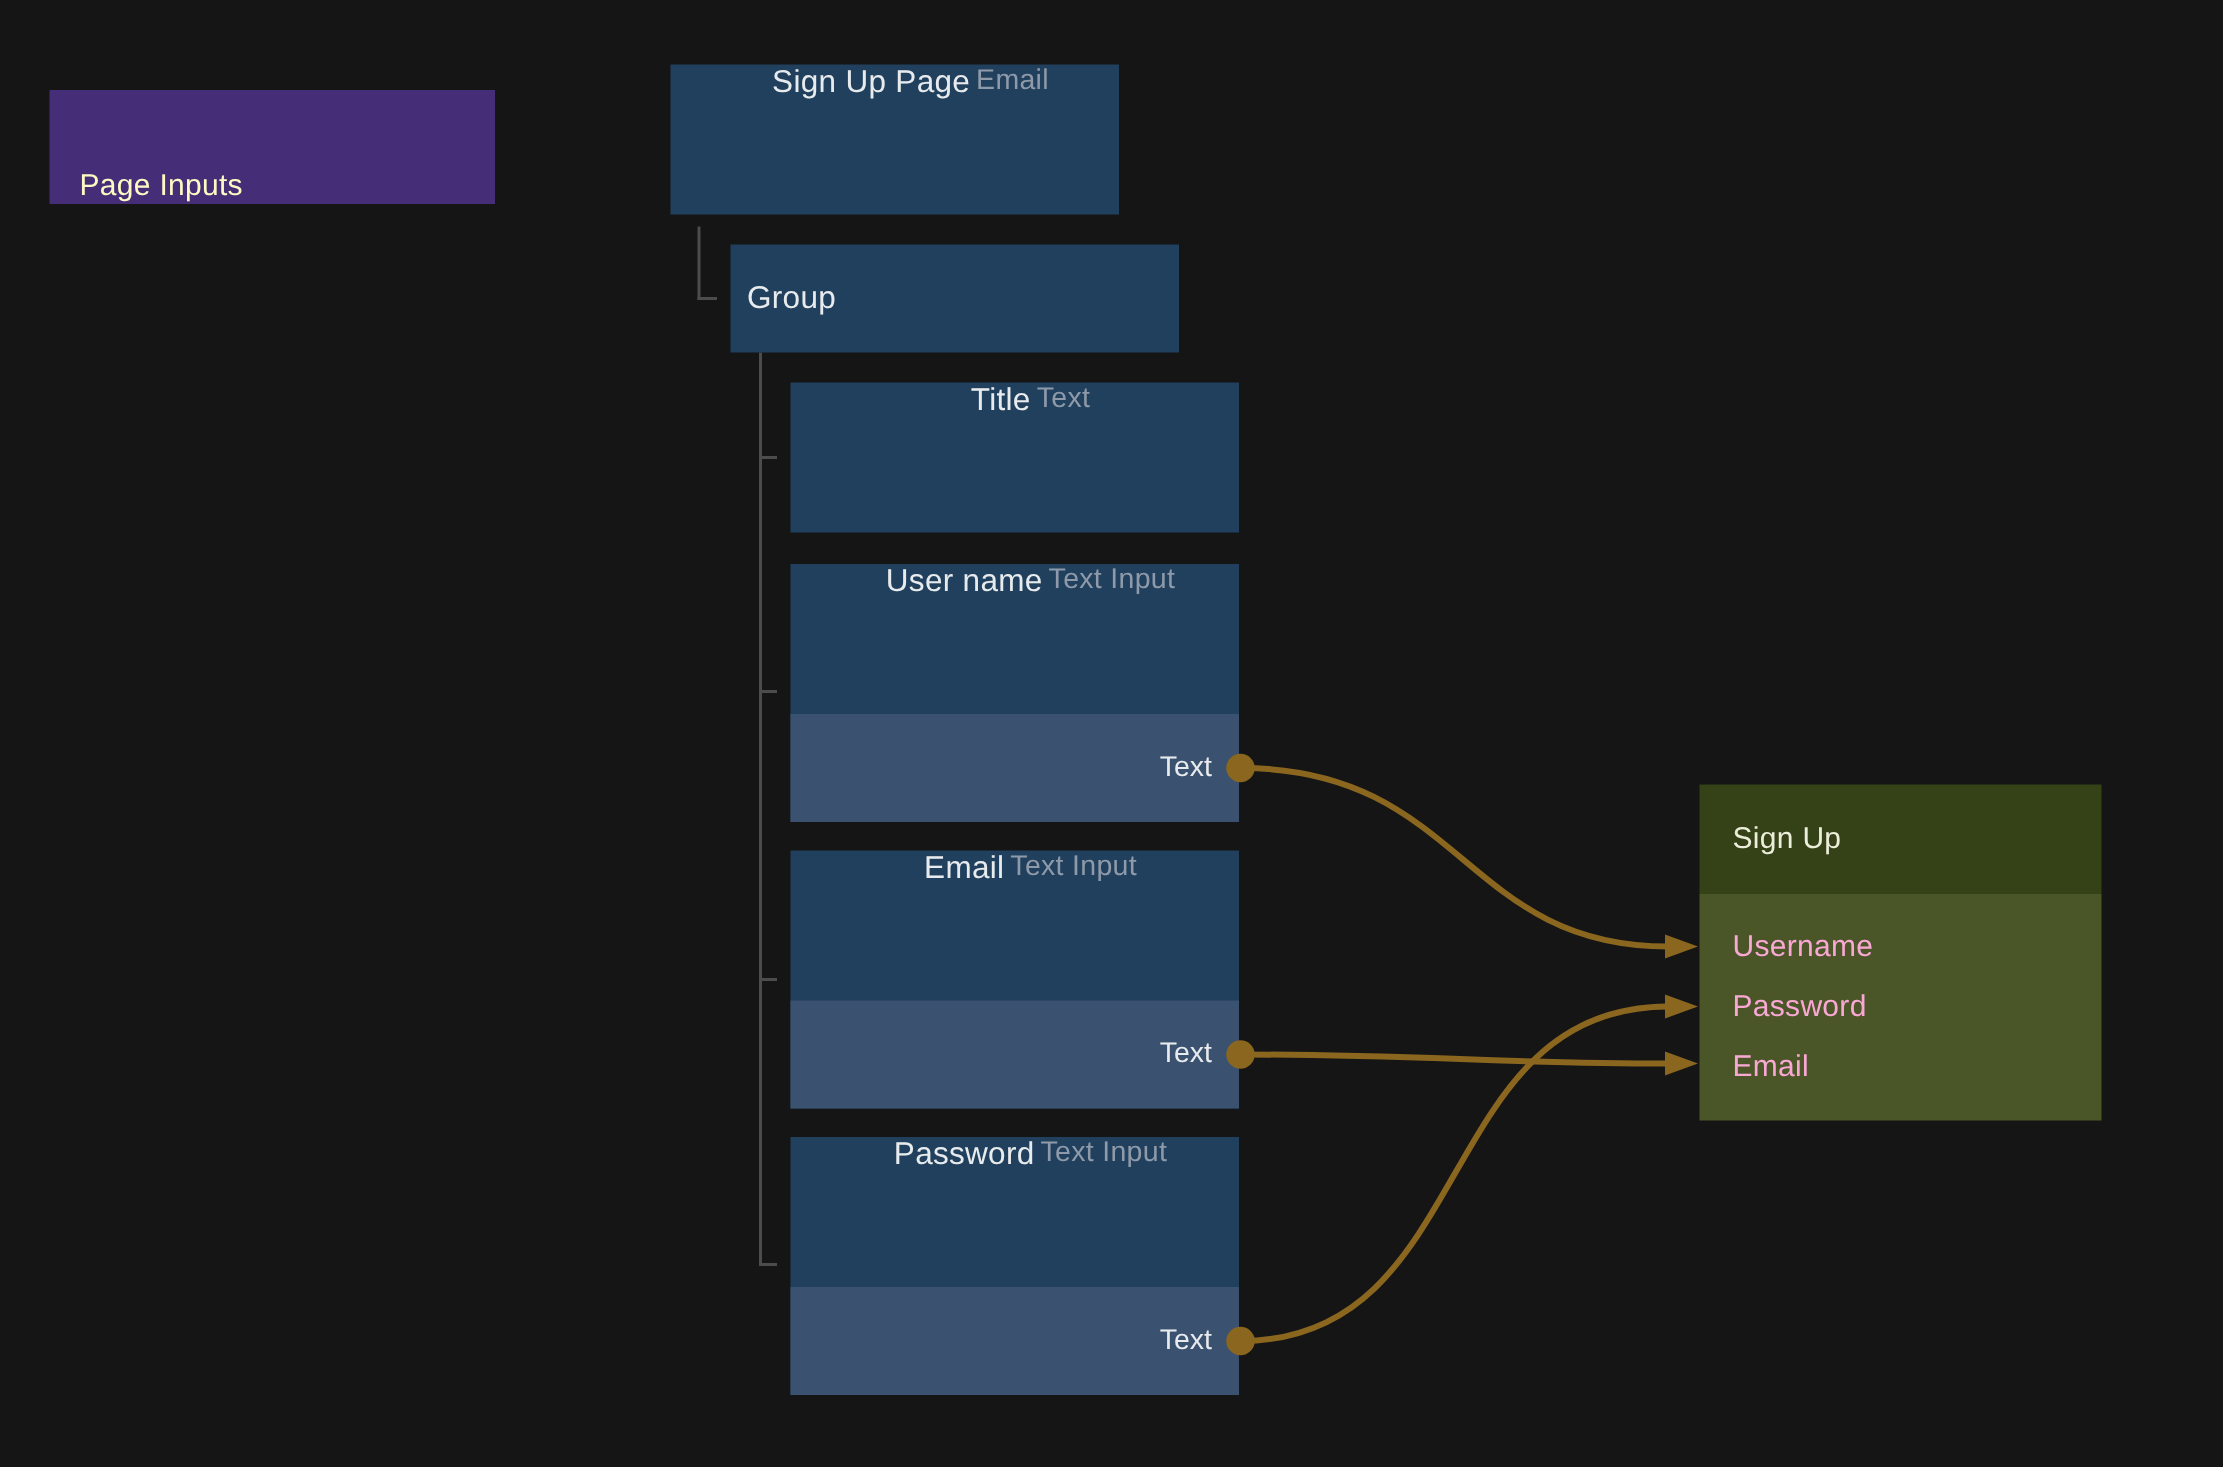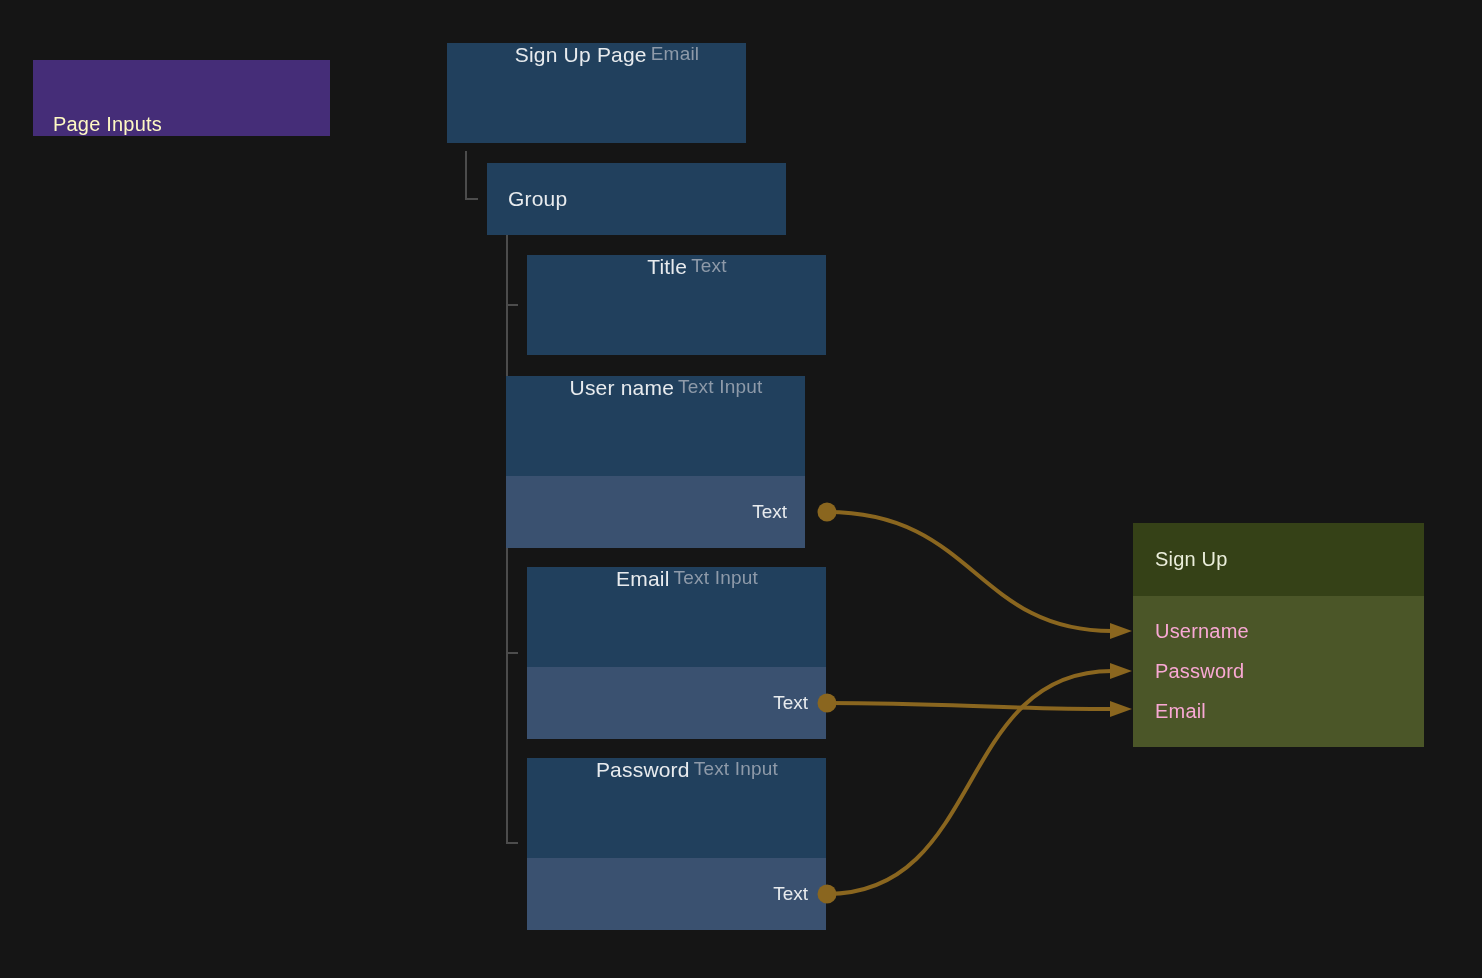--- a/index.html
+++ b/index.html
@@ -43,21 +43,21 @@
     flex-direction: row;
     justify-content: center;
     gap: 4px;
     padding-left: 21px;
     box-sizing: border-box;
   }
   .node-main-single {
     height: 72px;
     display: flex;
     align-items: center;
-    padding-left: 21px;
+    padding-left: 11px;
     box-sizing: border-box;
     text-align: right;
   }
   .node-title-text {
     font-size: 21px;
     font-weight: 500;
     color: #e8ebee;
     letter-spacing: 0.2px;
   }
   .node-subtitle-text {
@@ -74,35 +74,35 @@
     justify-content: flex-end;
     padding-right: 18px;
     box-sizing: border-box;
     font-size: 19px;
     color: #e8ebee;
   }
 
   .node-root     { left: 447px; top: 43px;  width: 299px; height: 100px; }
   .node-group    { left: 487px; top: 163px; width: 299px; height: 72px;  }
   .node-title    { left: 527px; top: 255px; width: 299px; height: 100px; }
-  .node-username { left: 506px; top: 376px; width: 299px; text-align: right; }
+  .node-username { left: 527px; top: 376px; width: 299px; text-align: right; }
   .node-email    { left: 527px; top: 567px; width: 299px; }
   .node-password { left: 527px; top: 758px; width: 299px; }
 
   
   .tl {
     position: absolute;
     background: #4c4c4c;
   }
 
   
   .signup-node {
     position: absolute;
     left: 1133px; top: 523px;
-    width: 291px;
+    width: 268px;
   }
   .signup-header {
     height: 73px;
     background: #354117;
     display: flex;
     align-items: center;
     padding-left: 22px;
     box-sizing: border-box;
     font-size: 20px;
     font-weight: 500;

